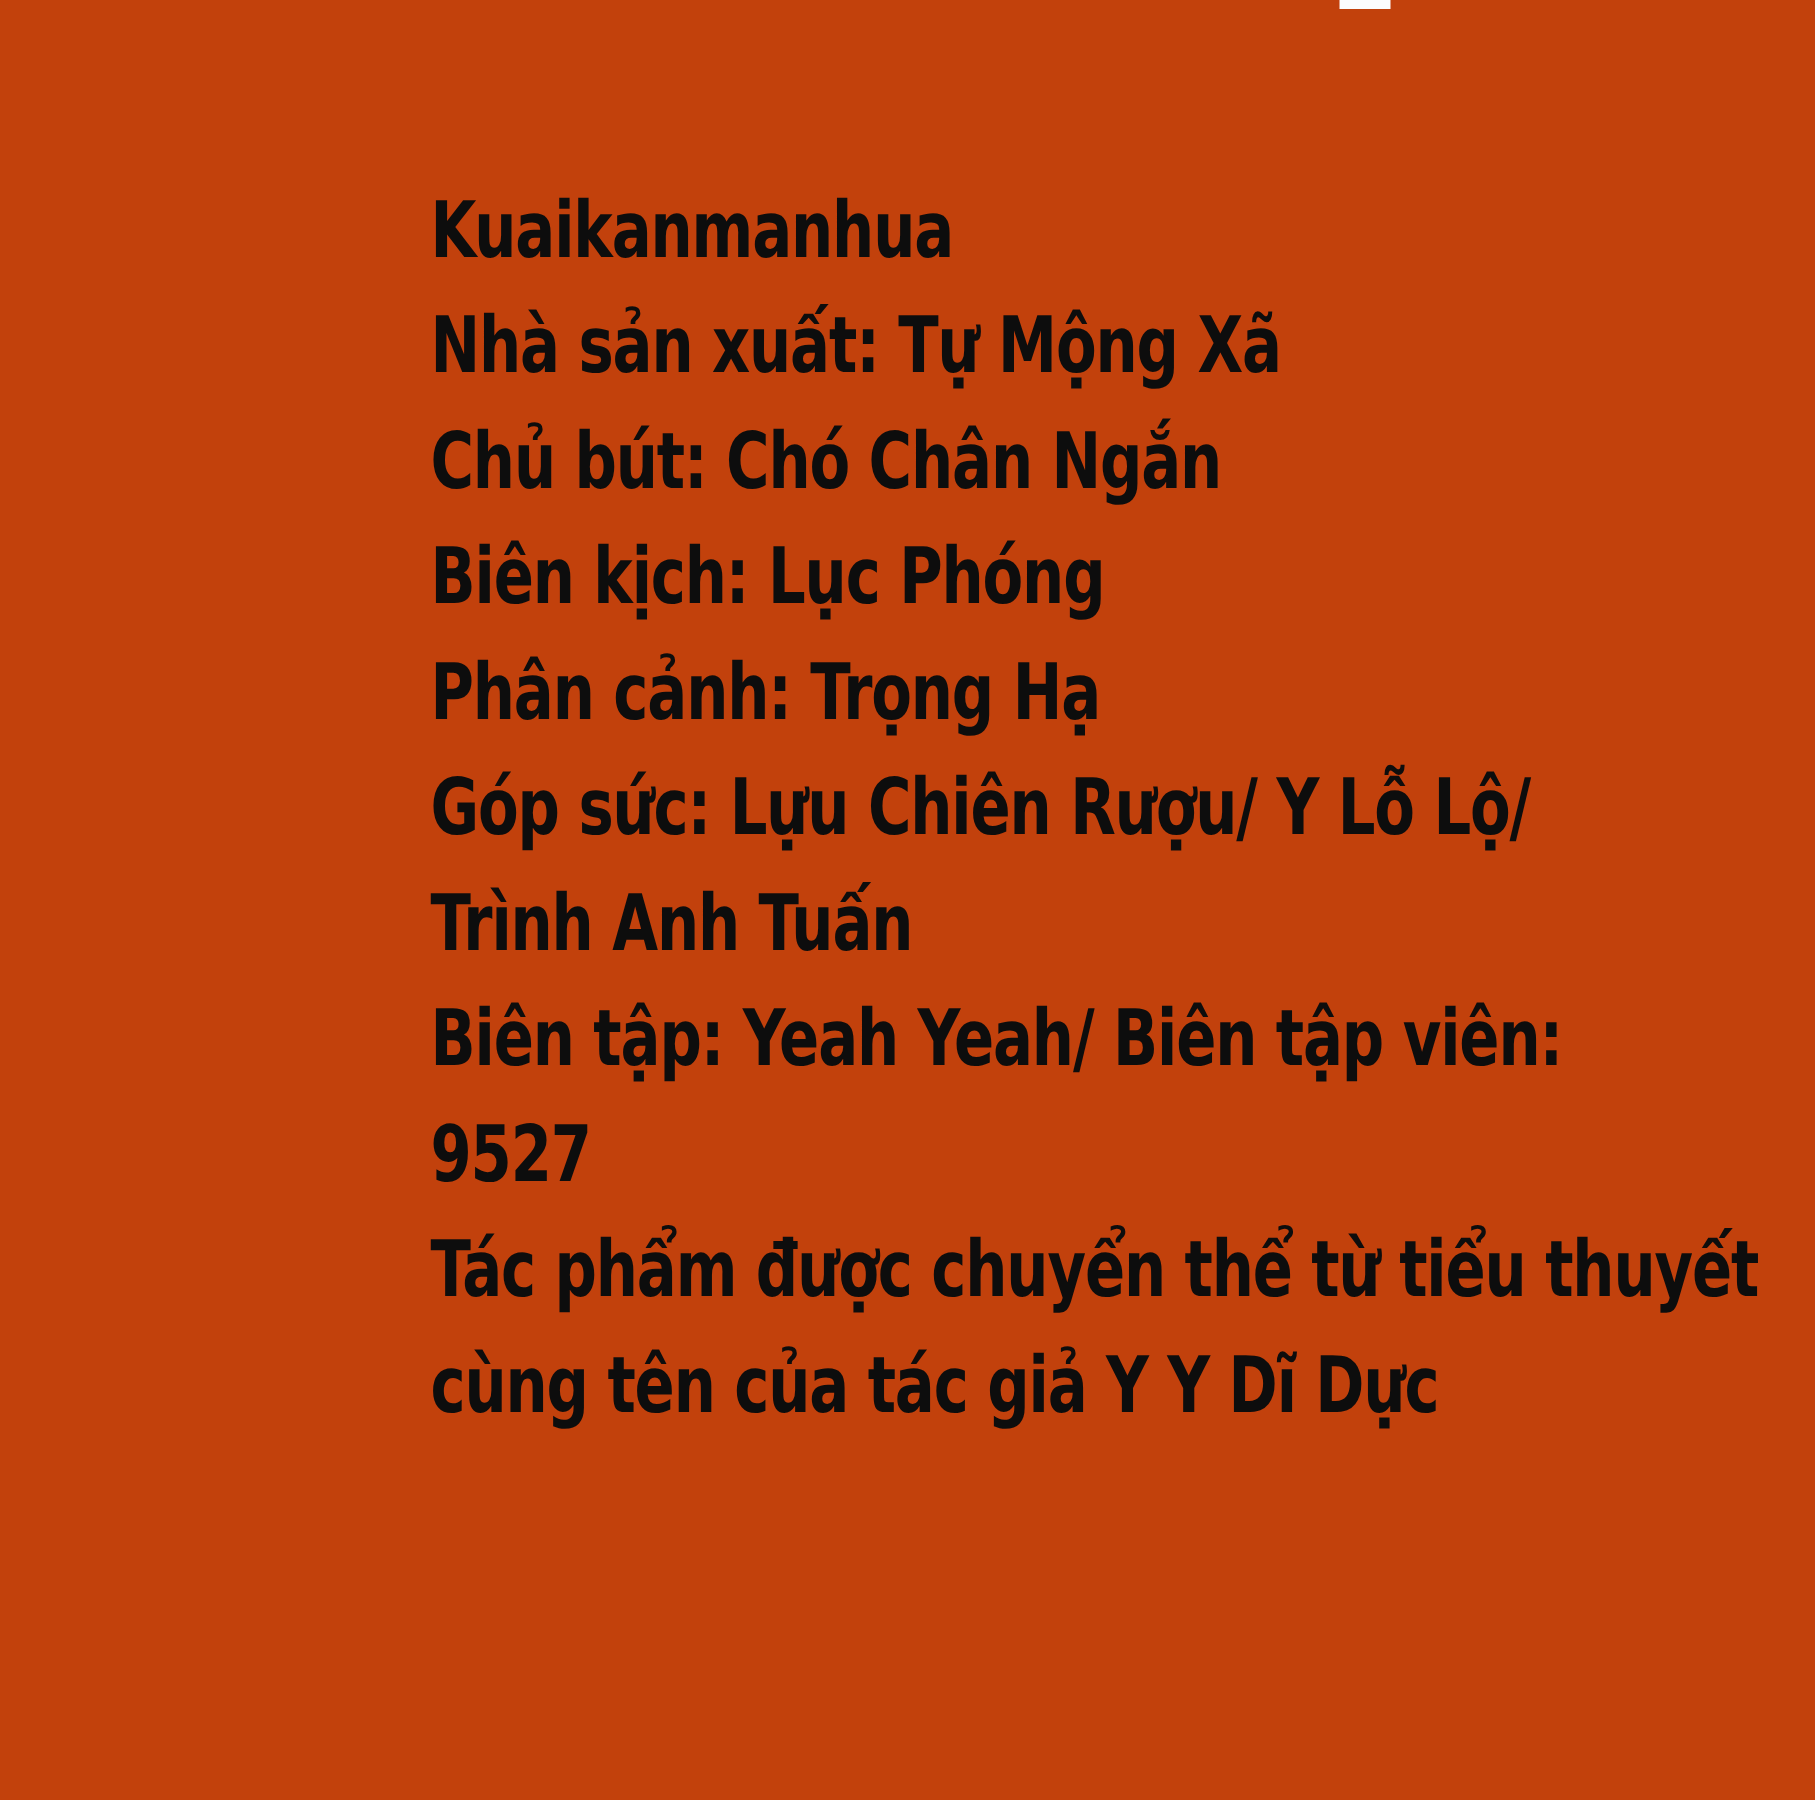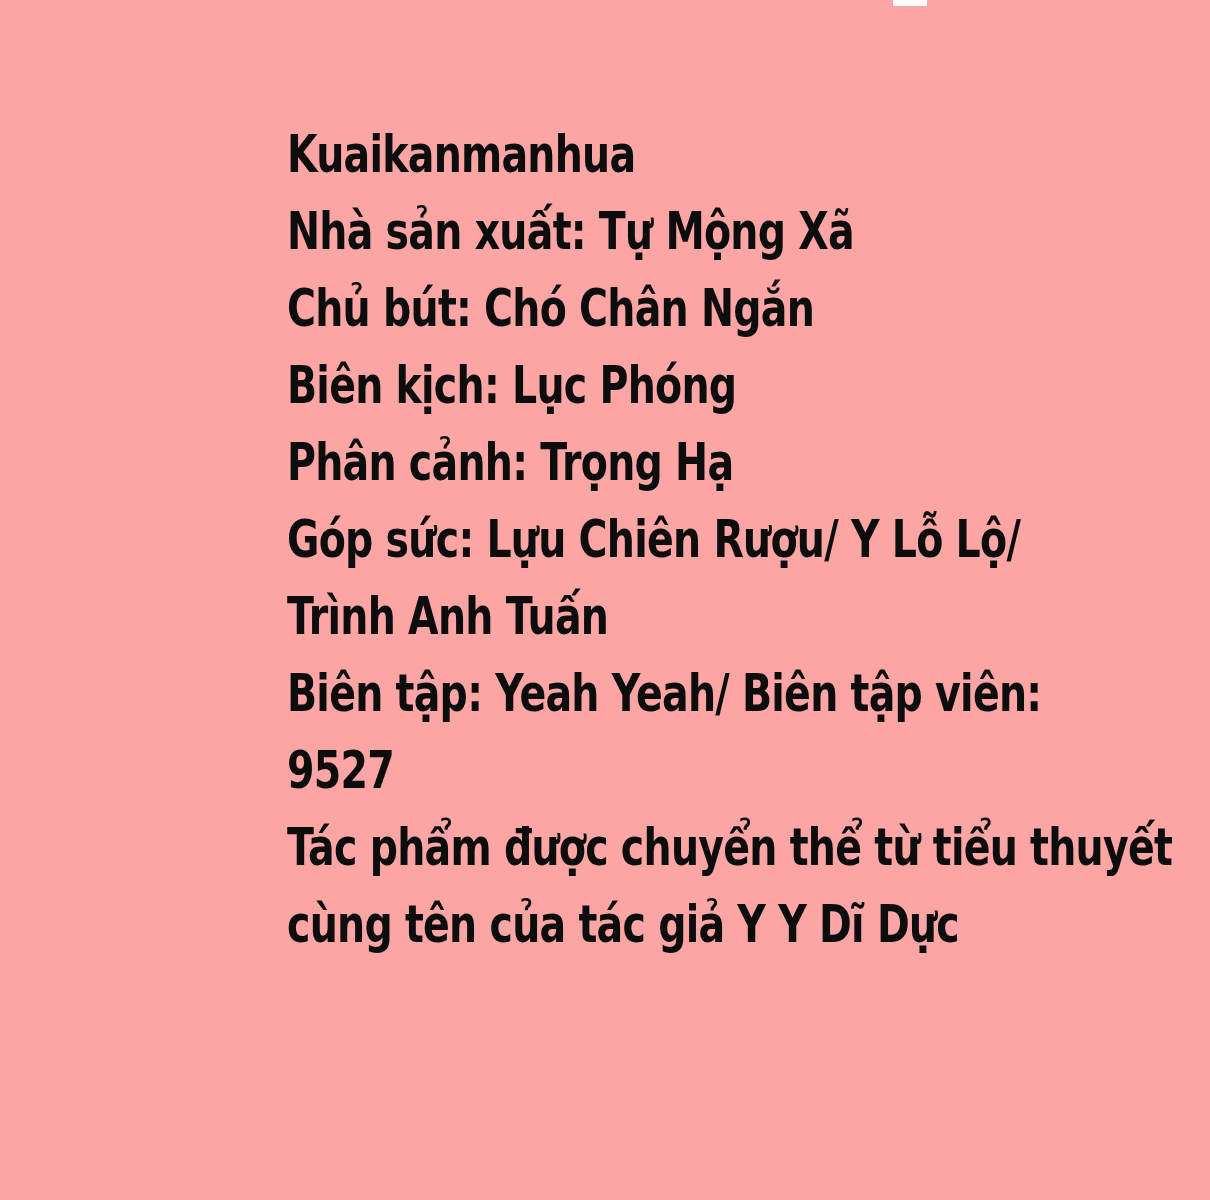--- a/index.html
+++ b/index.html
@@ -4,21 +4,21 @@
 <style>
   html, body {
     margin: 0;
     padding: 0;
     background: #ffffff;
   }
   .page {
     position: relative;
     width: 1210px;
     height: 1200px;
-    background: #fca5a5;
+    background: #c2410c;
     overflow: hidden;
     font-family: "DejaVu Sans", sans-serif;
   }
   .top-artifact {
     position: absolute;
     left: 893px;
     top: 0;
     width: 34px;
     height: 6px;
     background: #fcfcfd;

